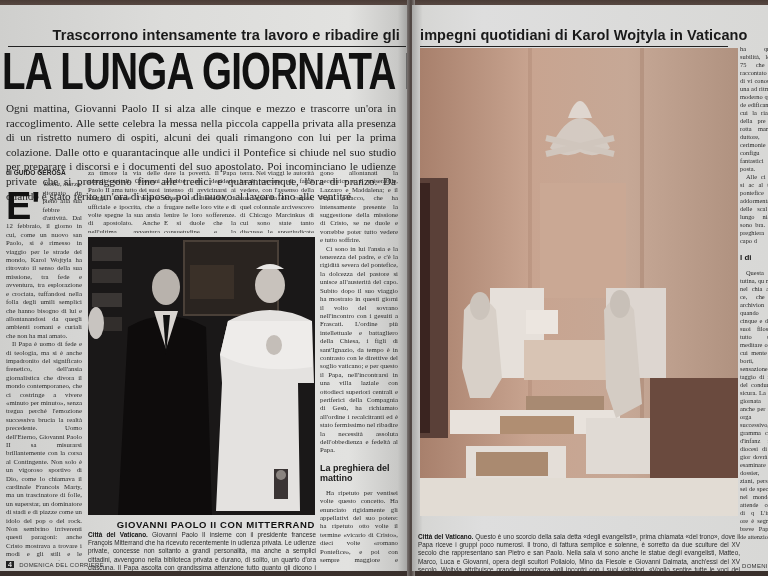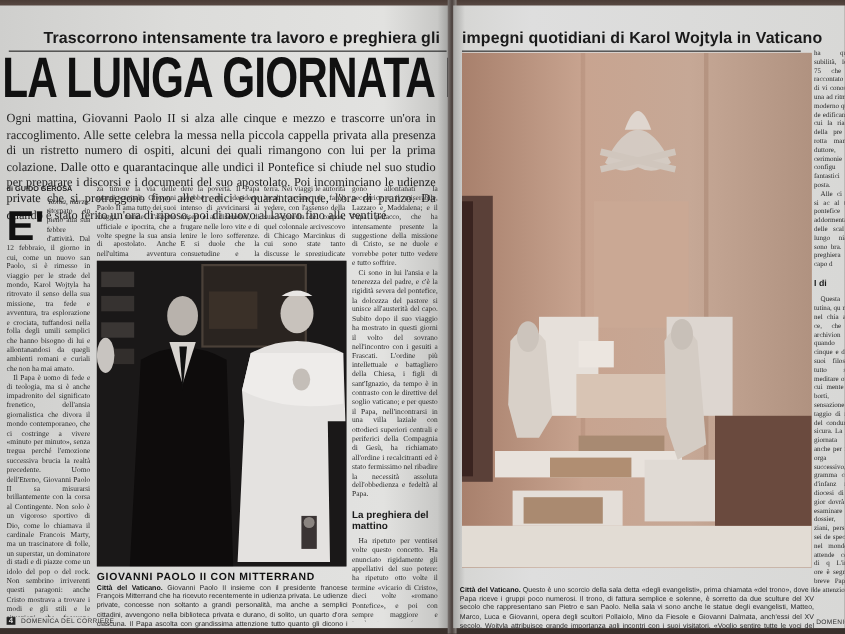--- a/index.html
+++ b/index.html
@@ -25,34 +25,34 @@
   .col p { text-indent: 6px; }
   .byline { font-family: "Liberation Sans", sans-serif; font-weight: bold; font-size: 6.6px; color: #222; margin-bottom: 3px; }
   .dateline { font-style: italic; text-align: right; }
   .dropcap { float: left; font-family: "Liberation Sans", sans-serif; font-weight: bold; font-size: 38px; line-height: 32px; margin: 1px 2px 0 0; color: #111; }
 
   .subhead { font-family: "Liberation Sans", sans-serif; font-weight: bold; font-size: 9px; line-height: 10px; text-align: left; color: #1a1a1a; margin: 8px 0 6px; }
 
   .photo-left { position: absolute; left: 88px; top: 232px; width: 227px; height: 278px; background: #1c1a1a; overflow: hidden; }
   .photo-right { position: absolute; left: 8px; top: 43px; width: 318px; height: 468px; overflow: hidden; background: linear-gradient(90deg,#b48e78 0,#c9a792 30%,#c8a794 60%,#b79682 100%); }
 
-  .caption-title { position: absolute; font-family: "Liberation Sans", sans-serif; font-weight: bold; font-size: 9.5px; letter-spacing: 0.6px; color: #111; white-space: nowrap; text-align: left; }
+  .caption-title { position: absolute; font-family: "Liberation Sans", sans-serif; font-weight: bold; font-size: 9.5px; letter-spacing: 0.6px; color: #111; white-space: nowrap; text-align: right; }
   .caption-text { position: absolute; font-family: "Liberation Sans", sans-serif; font-size: 6.4px; line-height: 8.2px; color: #2a2a2a; text-align: justify; }
   .caption-text b { color: #111; }
 
   .footer { position: absolute; font-family: "Liberation Sans", sans-serif; font-size: 6px; color: #333; letter-spacing: 0.3px; white-space: nowrap; }
   .pageno { display: inline-block; background: #222; color: #ddd; font-weight: bold; font-size: 7px; padding: 0 2px; margin-right: 3px; }
 </style>
 </head>
 <body>
 
 <div class="spread">
 
   <div class="page page-left">
-    <div class="kicker kicker-left">Trascorrono intensamente tra lavoro e preghiera gli</div>
+    <div class="kicker kicker-left">Trascorrono intensamente tra lavoro e ribadire gli</div>
     <div class="rule rule-left"></div>
     <div class="headline">LA LUNGA GIORNATA DEL PAPA</div>
     <div class="lead">Ogni mattina, Giovanni Paolo II si alza alle cinque e mezzo e trascorre un'ora in raccoglimento. Alle sette celebra la messa nella piccola cappella privata alla presenza di un ristretto numero di ospiti, alcuni dei quali rimangono con lui per la prima colazione. Dalle otto e quarantacinque alle undici il Pontefice si chiude nel suo studio per preparare i discorsi e i documenti del suo apostolato. Poi incominciano le udienze private che si protraggono fino alle tredici e quarantacinque, l'ora di pranzo. Da quando è stato ferito un'ora di riposo, poi di nuovo al lavoro fino alle ventitré</div>
 
     <div class="col" style="left:6px; top:164px; width:76px; height:392px;">
       <div class="byline">di GUIDO GEROSA</div>
       <div class="dateline">Roma, marzo.</div>
       <span class="dropcap">E'</span>
       <p style="text-indent:0">ritornato in pieno alla sua febbre d'attività. Dal 12 febbraio, il giorno in cui, come un nuovo san Paolo, si è rimesso in viaggio per le strade del mondo, Karol Wojtyla ha ritrovato il senso della sua missione, tra fede e avventura, tra esplorazione e crociata, tuffandosi nella folla degli umili semplici che hanno bisogno di lui e allontanandosi da quegli ambienti romani e curiali che non ha mai amato.</p>
       <p>Il Papa è uomo di fede e di teologia, ma si è anche impadronito del significato frenetico, dell'ansia giornalistica che divora il mondo contemporaneo, che ci costringe a vivere «minuto per minuto», senza tregua perché l'emozione successiva brucia la realtà precedente. Uomo dell'Eterno, Giovanni Paolo II sa misurarsi brillantemente con la corsa al Contingente. Non solo è un vigoroso sportivo di Dio, come lo chiamava il cardinale Francois Marty, ma un trascinatore di folle, un superstar, un dominatore di stadi e di piazze come un idolo del pop o del rock. Non sembrino irriverenti questi paragoni: anche Cristo mostrava a trovare i modi e gli stili e le situazioni che facevano colpo sul popolo del suo tempo. La fatica non scoraggia mai questo Papa guerriero. A Lagos il sessantenne Wojtyla ha trovato un caldo di 35 gradi all'ombra, venti più che a Roma. Un altro sarebbe stato travolto dalla fatica, lui invece mostrava i segni della gioia più profonda. Questi viaggi sono una meritazione di coraggio. Dovunque e in ogni momento egli potrebbe trovare sulla sua strada un'arma diabolica che ripeta l'infame tentativo del 13 maggio scorso; ma, nonostante il pericolo, egli ha deciso di percorrere ancora</p>

